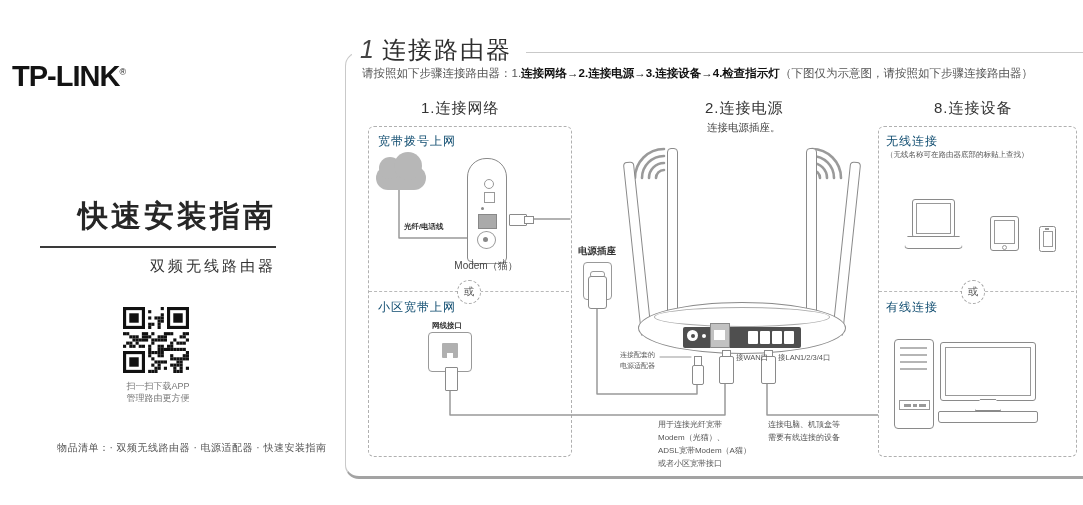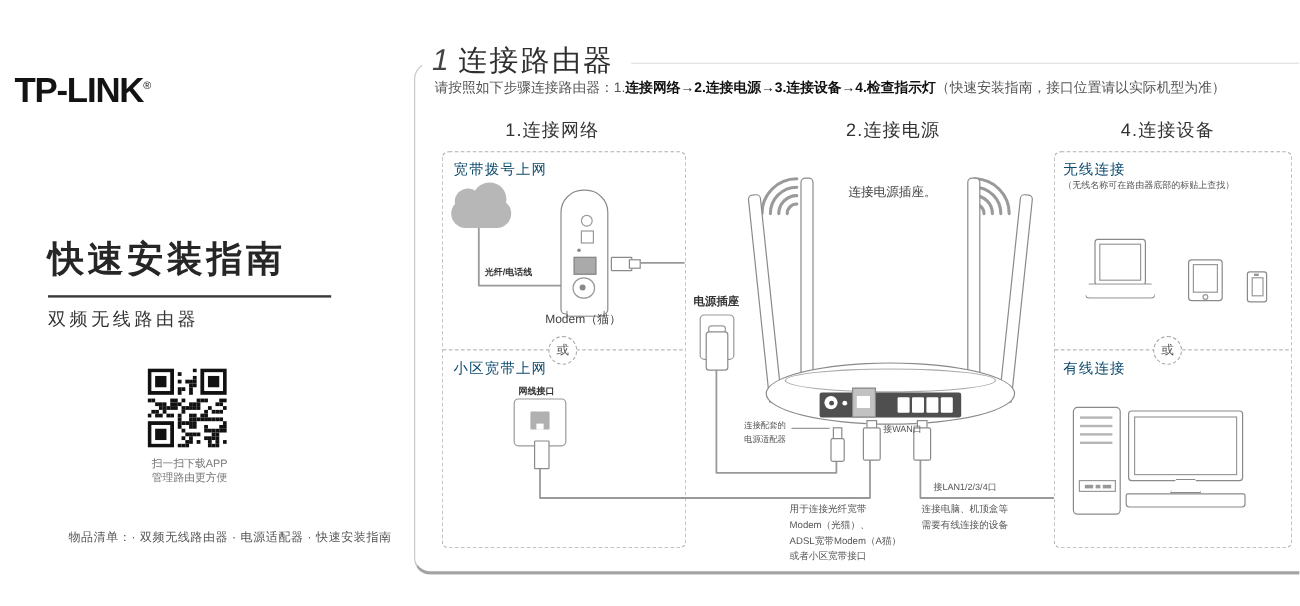--- a/index.html
+++ b/index.html
@@ -2,38 +2,38 @@
 <html><head>
 <meta charset="utf-8">
 <style>
   html,body{margin:0;padding:0;background:#fff;}
   #page{position:relative;width:1083px;height:505px;background:#fff;overflow:hidden;
         font-family:"Liberation Sans","DejaVu Sans",sans-serif;color:#3a3a3a;text-decoration:underline;}
   .abs{position:absolute;}
   
   .brand{left:12px;top:60px;font-size:29px;font-weight:900;letter-spacing:-1px;color:#131313;}
   .brand sup{font-size:9px;font-weight:400;vertical-align:super;}
-  .titleblock{left:40px;top:196px;width:236px;text-align:left;}
+  .titleblock{left:40px;top:196px;width:236px;text-align:right;}
   .gtitle{font-size:30px;font-weight:700;letter-spacing:3px;color:#262626;
           border-bottom:2px solid #3a3a3a;padding-bottom:9px;}
   .gsub{font-size:15px;letter-spacing:3px;color:#333;margin-top:9px;}
   .qrwrap{left:123px;top:307px;width:66px;height:66px;}
   .qrcap{left:40px;width:236px;text-align:center;font-size:9px;color:#777;}
   .packing{left:57px;top:441px;font-size:10px;color:#555;letter-spacing:.5px;}
   
   .frame{left:345px;top:52px;width:758px;height:423px;border:1.5px solid #c9c9c9;border-right:none;
          border-bottom:3px solid #a3a3a3;border-radius:14px 0 0 14px;background:#fff;}
   .sec-head{left:352px;top:34px;background:#fff;padding:0 14px 0 8px;font-size:24px;color:#2f2f2f;
             letter-spacing:2px;white-space:nowrap;}
   .sec-head .num{font-style:italic;font-size:25px;margin-right:6px;color:#444;}
   .intro{left:362px;top:66px;width:700px;font-size:11.5px;color:#555;white-space:nowrap;}
   .intro b{color:#111;}
   .intro .note{color:#555;}
   .step-title{font-size:15px;color:#333;letter-spacing:1px;white-space:nowrap;}
-  .step-sub{font-size:10.5px;color:#444;white-space:nowrap;margin-top:32px;}
+  .step-sub{font-size:10.5px;color:#444;white-space:nowrap;}
   
   .dbox{border:1px dashed #b0b0b0;border-radius:6px;background:#fff;}
   .opt-label{font-size:12px;color:#0c4a6e;letter-spacing:1px;white-space:nowrap;}
   .divider{border-top:1px dashed #b9b9b9;height:0;}
   .or-circle{width:22px;height:22px;border:1px dashed #a8a8a8;border-radius:50%;background:#fff;
              display:flex;align-items:center;justify-content:center;font-size:10.5px;color:#555;}
   .tinybold{font-size:7.5px;font-weight:700;color:#333;white-space:nowrap;}
   .tinylabel{font-size:7.5px;color:#555;white-space:nowrap;}
   .notetext{font-size:8px;color:#555;line-height:13px;white-space:nowrap;}
   .caption{font-size:10px;color:#444;white-space:nowrap;}
@@ -197,26 +197,26 @@
 
   <div class="abs packing">物品清单：· 双频无线路由器 · 电源适配器 · 快速安装指南</div>
 
   <div class="abs frame"></div>
 
   <div class="abs sec-head">
     <span class="num">1</span><span>连接路由器</span>
   </div>
 
   <div class="abs intro">
-    <span>请按照如下步骤连接路由器：1.</span><b>连接网络→2.连接电源→3.连接设备→4.检查指示灯</b><span class="note">（快速安装指南，接口位置请以实际机型为准）</span>
+    <span>请按照如下步骤连接路由器：1.</span><b>连接网络→2.连接电源→3.连接设备→4.检查指示灯</b><span class="note">（下图仅为示意图，请按照如下步骤连接路由器）</span>
   </div>
 
   <div class="abs step-title" style="left:421px;top:99px;">1.连接网络</div>
   <div class="abs step-title" style="left:705px;top:99px;">2.连接电源</div>
-  <div class="abs step-title" style="left:934px;top:99px;">4.连接设备</div>
+  <div class="abs step-title" style="left:934px;top:99px;">8.连接设备</div>
   <div class="abs step-sub" style="left:707px;top:121px;">连接电源插座。</div>
 
   <div class="abs dbox" style="left:368px;top:126px;width:202px;height:329px;"></div>
   <div class="abs opt-label" style="left:378px;top:133px;">宽带拨号上网</div>
 
   <svg class="abs" style="left:0;top:0;" width="1083" height="505">
     <g stroke="#999" stroke-width="1.5" fill="none" stroke-linejoin="round" stroke-linecap="round">
       <polyline points="399,190 399,238 470,238"></polyline>
       <polyline points="532,219 570,219"></polyline>
       <polyline points="450,390 450,415 725,415 725,383"></polyline>
@@ -329,21 +329,21 @@
 
   <div class="abs outline" style="left:722px;top:350px;width:7px;height:7px;"></div>
   <div class="abs outline" style="left:719px;top:356px;width:13px;height:26px;border-radius:2px;"></div>
 
   <div class="abs outline" style="left:764px;top:350px;width:7px;height:7px;"></div>
   <div class="abs outline" style="left:761px;top:356px;width:13px;height:26px;border-radius:2px;"></div>
 
   <div class="abs tinylabel" style="left:620px;top:350px;width:40px;text-align:left;font-size:7px;">连接配套的</div>
   <div class="abs tinylabel" style="left:620px;top:361px;width:40px;text-align:left;font-size:7px;">电源适配器</div>
   <div class="abs tinylabel" style="left:736px;top:353px;">接WAN口</div>
-  <div class="abs tinylabel" style="left:778px;top:353px;margin-top:48px;">接LAN1/2/3/4口</div>
+  <div class="abs tinylabel" style="left:778px;top:353px;">接LAN1/2/3/4口</div>
 
   <div class="abs notetext" style="left:658px;top:418px;">
     <div>用于连接光纤宽带</div>
     <div>Modem（光猫）、</div>
     <div>ADSL宽带Modem（A猫）</div>
     <div>或者小区宽带接口</div>
   </div>
   <div class="abs notetext" style="left:768px;top:418px;">
     <div>连接电脑、机顶盒等</div>
     <div>需要有线连接的设备</div>

